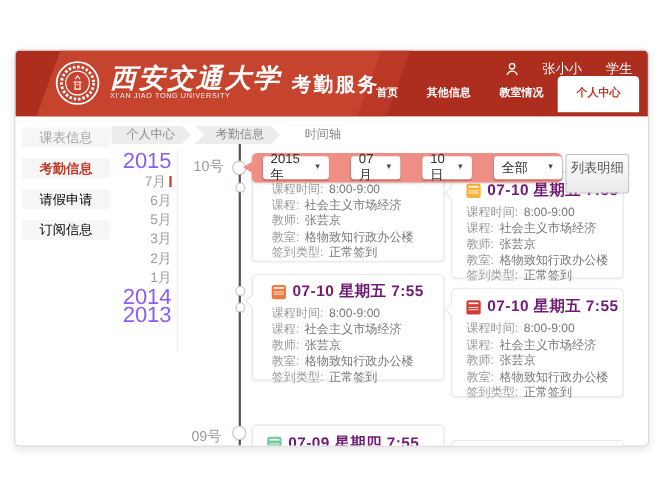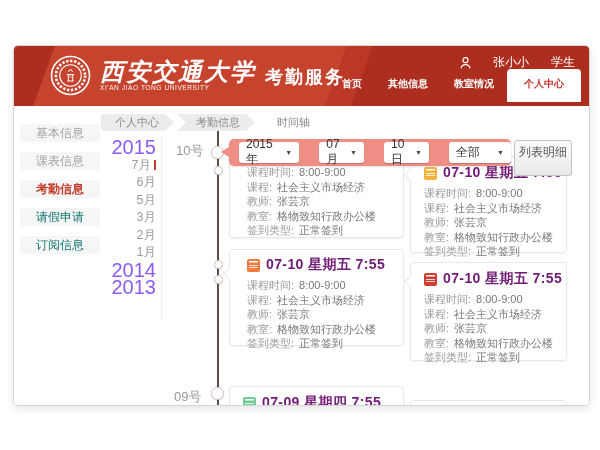--- a/index.html
+++ b/index.html
@@ -26,21 +26,21 @@
   .nav-item.active{background:#fff;color:#bf3325;border-radius:4px 4px 0 0;padding:8px 17px 11px}
 
   
   .content{position:relative;height:299px;background:#fff}
 
   .sidebar{position:absolute;left:0;top:0;width:92px}
   .side-item{margin:10px 6px 0;height:18px;line-height:18px;text-align:center;font-size:12px;
              background:#f6f6f6;color:#a3a3a3;border-radius:2px;cursor:pointer}
   .side-item.first{margin-top:18px}
   .side-item.active{color:#c13b28;font-weight:bold}
-  .side-item.dim{color:#0f766e}
+  .side-item.dim{color:#000000}
 
   .bc{position:absolute;left:87px;top:8px;display:flex;z-index:4}
   .bc-seg{height:17px;line-height:17px;font-size:11px;color:#8a8a8a;background:#ececec;
           padding:0 15px 0 19px;margin-right:3px;
           clip-path:polygon(0 0,calc(100% - 9px) 0,100% 50%,calc(100% - 9px) 100%,0 100%,9px 50%);cursor:pointer}
   .bc-seg.first{clip-path:polygon(0 0,calc(100% - 9px) 0,100% 50%,calc(100% - 9px) 100%,0 100%);
                 border-radius:3px 0 0 3px;padding-left:14px}
   .bc-seg.last{background:#fff;filter:drop-shadow(0 0 1px #c9c9c9);cursor:default}
 
   .years{position:absolute;left:85px;top:33px;width:57px;text-align:right}
@@ -138,21 +138,20 @@
       <div class="nav-item">首页</div>
       <div class="nav-item">其他信息</div>
       <div class="nav-item">教室情况</div>
       <div class="nav-item active">个人中心</div>
     </div>
   </div>
 
   <div class="content">
 
     <div class="sidebar">
-      <div class="side-item first">基本信息</div>
       <div class="side-item">课表信息</div>
       <div class="side-item active">考勤信息</div>
       <div class="side-item dim">请假申请</div>
       <div class="side-item dim">订阅信息</div>
     </div>
 
     <div class="bc">
       <div class="bc-seg first">个人中心</div>
       <div class="bc-seg">考勤信息</div>
       <div class="bc-seg last">时间轴</div>

